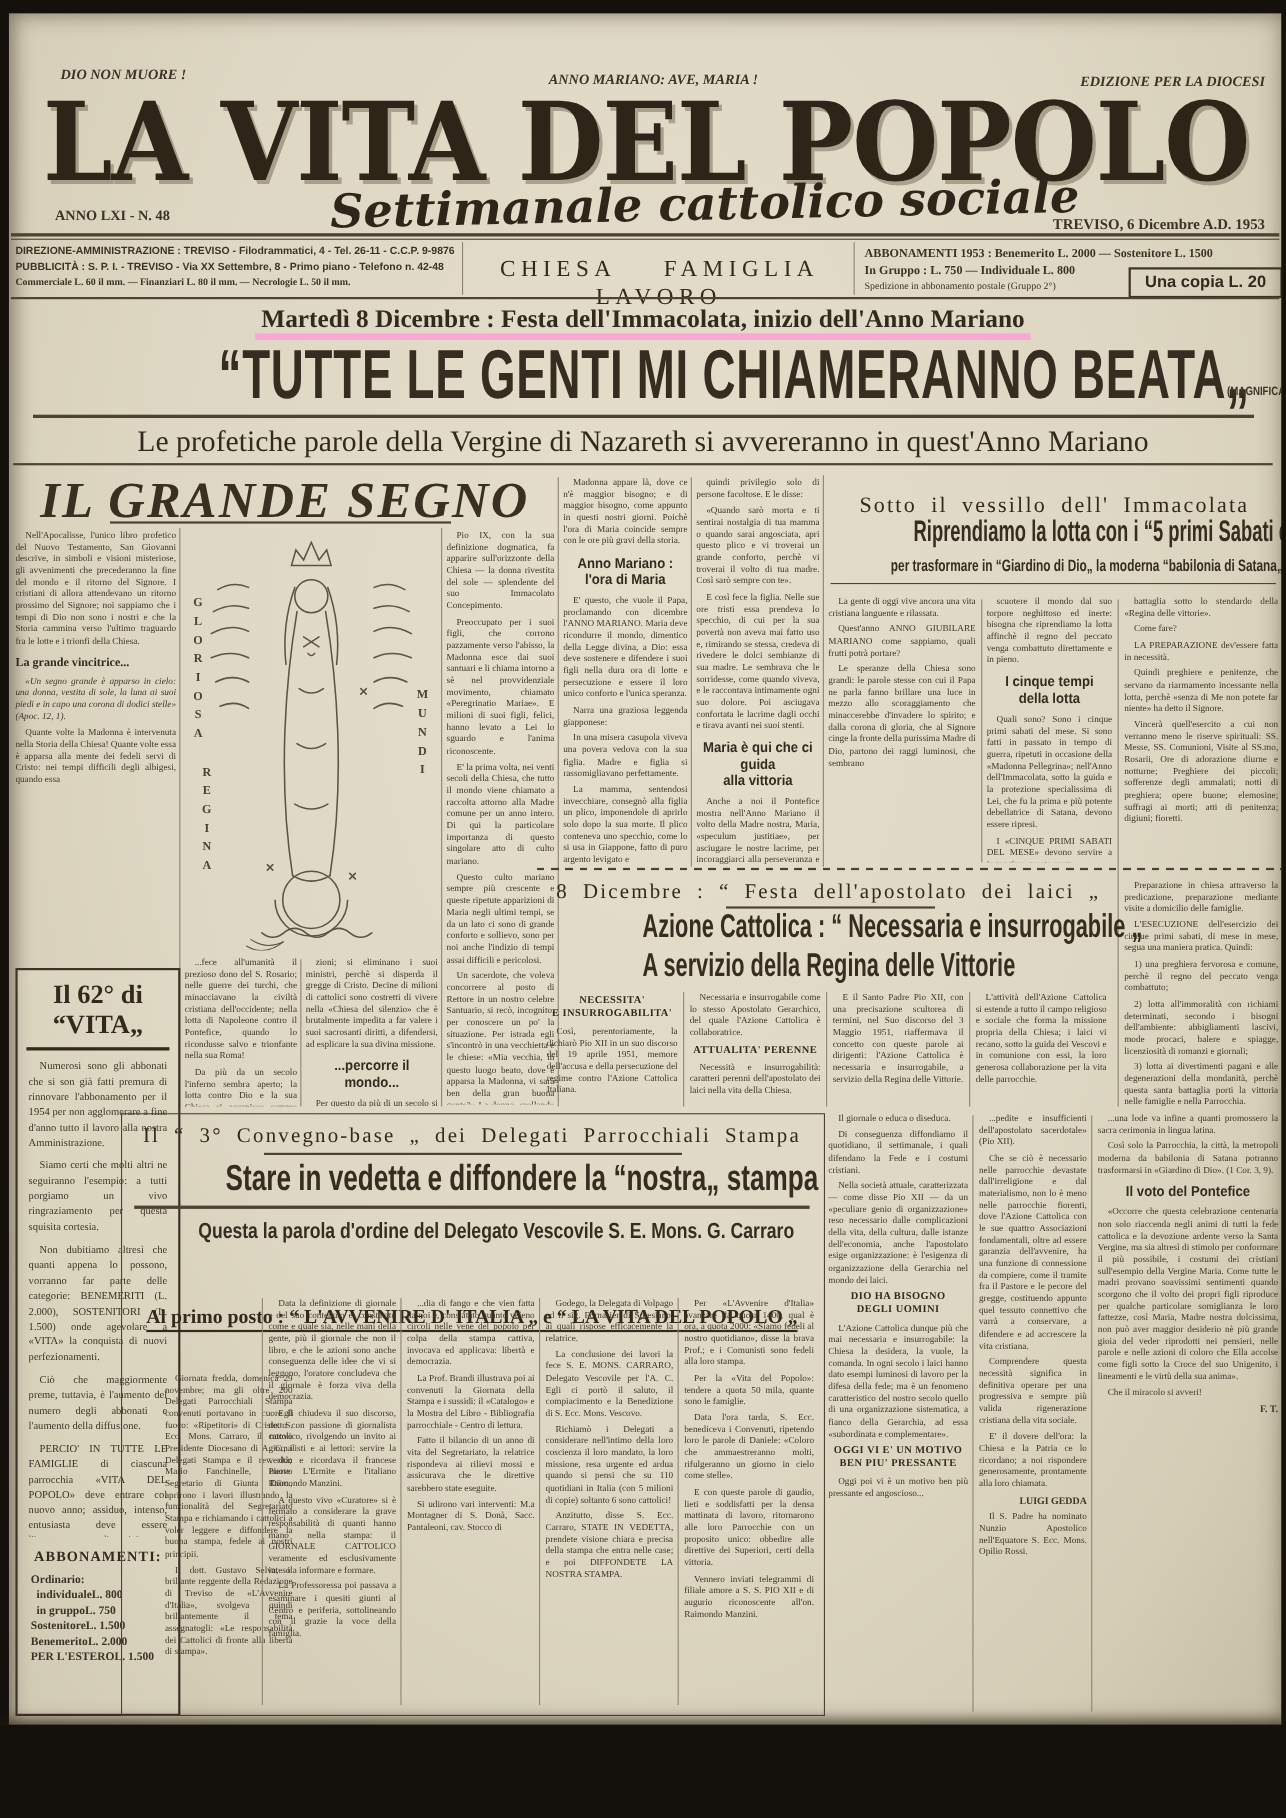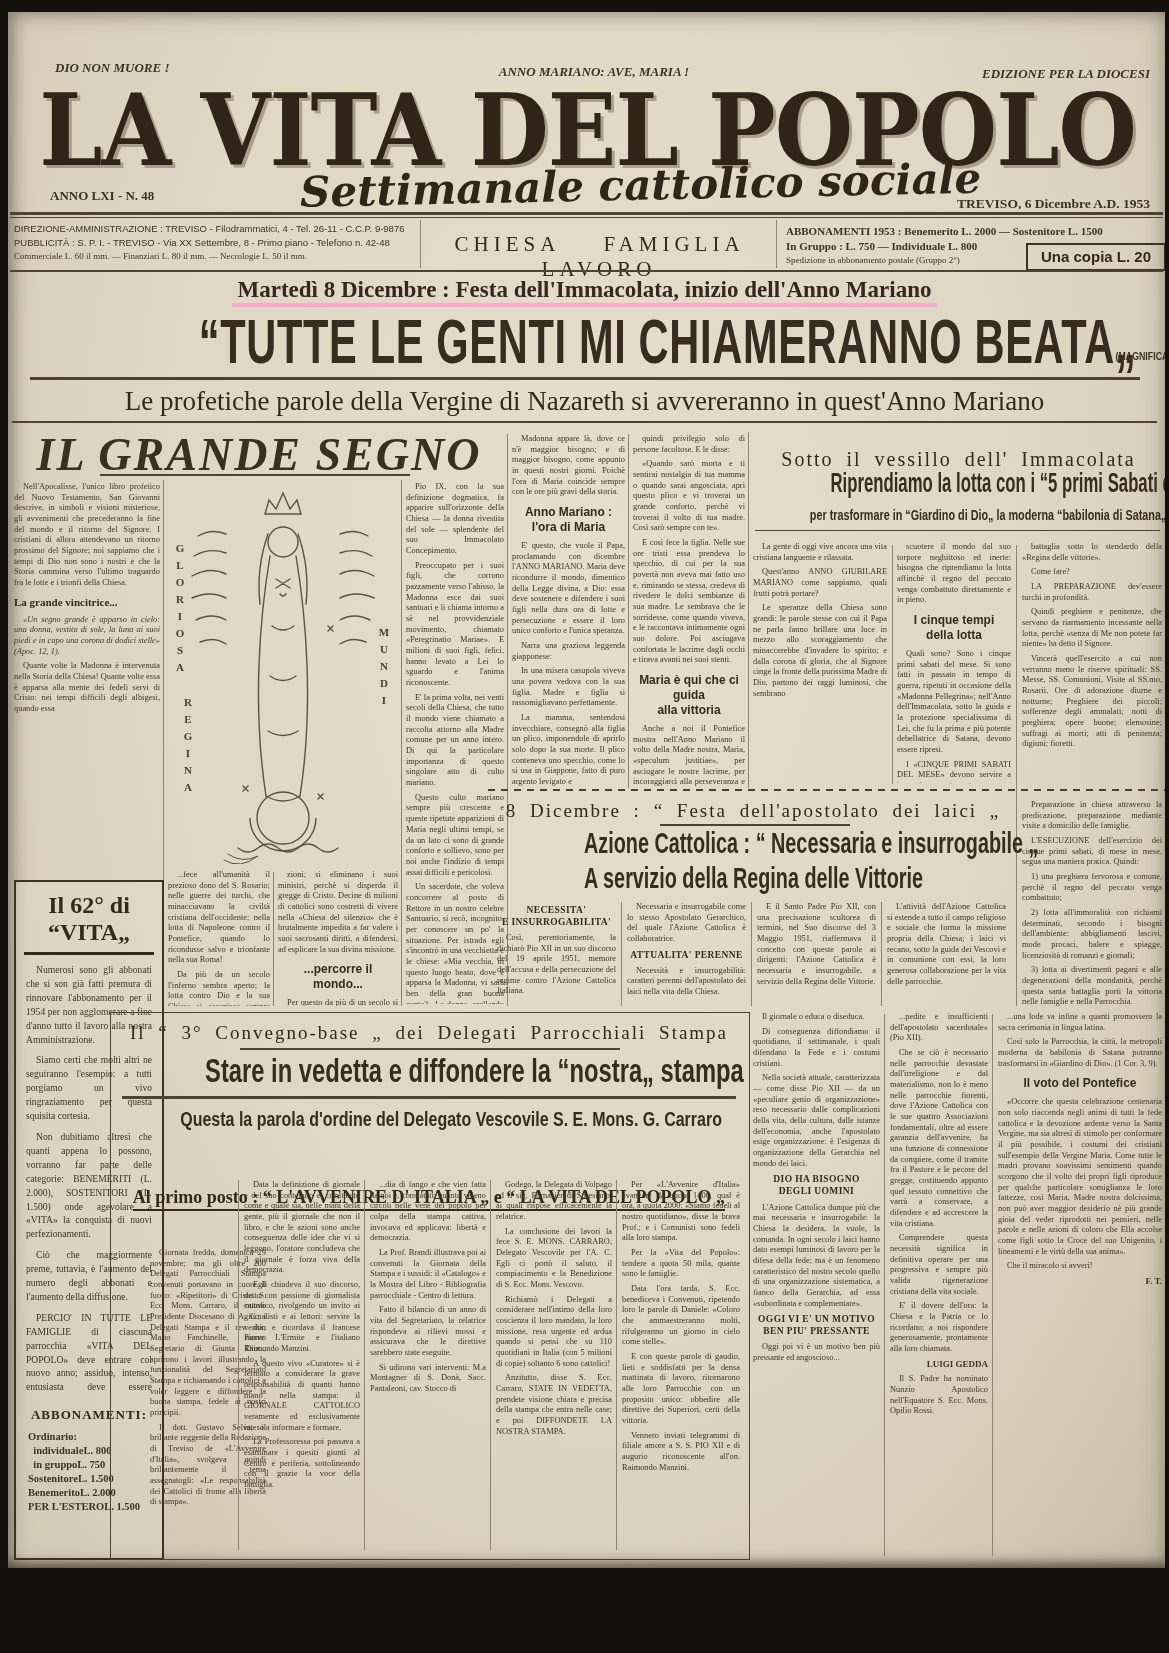--- a/index.html
+++ b/index.html
@@ -11,28 +11,28 @@
   .abs{position:absolute;}
   .vr{position:absolute;width:1px;background:#8e8471;}
   .hr{position:absolute;background:#4e4333;}
   .chain{position:absolute;height:2px;background:repeating-linear-gradient(90deg,#4a4034 0 7px,transparent 7px 13px);}
   .ear{font-family:"Liberation Serif",serif;font-style:italic;font-weight:bold;font-size:13px;color:#3c3327;}
   .masthead{font-family:"DejaVu Serif",serif;font-weight:bold;font-size:90px;letter-spacing:-1px;
        color:#2e2418;text-align:center;line-height:1;transform:scaleY(1.1);transform-origin:top center;
        text-shadow:3px 3px 0 rgba(90,75,55,.4);white-space:nowrap;}
   .script{font-family:"DejaVu Serif",serif;font-style:italic;font-weight:bold;font-size:42px;color:#2f2519;
        text-align:center;transform:rotate(-1.2deg);white-space:nowrap;}
-  .small-bold{font-family:"Liberation Sans",sans-serif;font-weight:normal;font-size:9.5px;color:#3c3327;line-height:1.45;}
+  .small-bold{font-family:"Liberation Sans",sans-serif;font-weight:bold;font-size:9.5px;color:#3c3327;line-height:1.45;}
   .small-serif{font-family:"Liberation Serif",serif;font-size:9px;color:#3c3327;}
   .sections{font-family:"Liberation Serif",serif;font-size:21px;letter-spacing:5px;word-spacing:34px;color:#33291d;text-align:center;}
   .subs{font-family:"Liberation Serif",serif;font-weight:bold;font-size:11px;color:#3c3327;line-height:1.35;}
   .pricebox{border:2px solid #3c3327;font-family:"Liberation Sans",sans-serif;font-weight:bold;font-size:15px;
        color:#33291d;text-align:center;line-height:24px;}
   .kicker{font-family:"Liberation Serif",serif;font-weight:bold;font-size:23px;color:#33291d;text-align:center;}
-  .kicker span{border-bottom:4px solid #f9a8d4;padding:0 6px 1px;font-family:Liberation Serif, serif;}
+  .kicker span{border-bottom:6px solid #f9a8d4;padding:0 6px 1px;font-family:Liberation Serif, serif;}
   .cond{display:block;font-family:"Liberation Sans",sans-serif;font-weight:bold;color:#362d20;
        white-space:nowrap;text-align:center;}
   .bighead{font-size:63px;transform:scaleX(.66);transform-origin:50% 50%;letter-spacing:1px;}
   .magnote{font-family:"Liberation Sans",sans-serif;font-weight:bold;font-size:11px;color:#3c3327;transform:scaleX(.8);}
   .deck{font-family:"Liberation Serif",serif;font-size:27px;color:#33291d;text-align:center;white-space:nowrap;}
   .gs-title{font-family:"Liberation Serif",serif;font-style:italic;font-weight:bold;font-size:46px;
        letter-spacing:2px;color:#3a3022;text-align:center;white-space:nowrap;}
   .eyebrow{font-family:"Liberation Serif",serif;font-size:20px;letter-spacing:2px;color:#33291d;text-align:center;word-spacing:6px;}
   .col{position:absolute;overflow:hidden;font-family:"Liberation Serif",serif;font-size:8.4px;line-height:1.27;
        text-align:justify;color:#3e3529;}
@@ -195,21 +195,21 @@
 <div class="col" style="left:897px;top:542px;width:114px;height:242px;">
     <p class="">scuotere il mondo dal suo torpore neghittoso ed inerte: bisogna che riprendiamo la lotta affinchè il regno del peccato venga combattuto direttamente e in pieno.</p>
     <p class="colsub">I cinque tempi della lotta</p>
     <p class="">Quali sono? Sono i cinque primi sabati del mese. Si sono fatti in passato in tempo di guerra, ripetuti in occasione della «Madonna Pellegrina»; nell'Anno dell'Immacolata, sotto la guida e la protezione specialissima di Lei, che fu la prima e più potente debellatrice di Satana, devono essere ripresi.</p>
     <p class="">I «CINQUE PRIMI SABATI DEL MESE» devono servire a ingaggiare questa santa</p>
   </div>
 <div class="vr" style="left:1016px;top:545px;height:461px;"></div>
 <div class="col" style="left:1022px;top:542px;width:140px;height:242px;">
     <p class="">battaglia sotto lo stendardo della «Regina delle vittorie».</p>
     <p class="">Come fare?</p>
-    <p class="">LA PREPARAZIONE dev'essere turchi in profondità.</p>
+    <p class="">LA PREPARAZIONE dev'essere fatta in necessità.</p>
     <p class="">Quindi preghiere e penitenze, che servano da riarmamento incessante nella lotta, perchè «senza di Me non potete far niente» ha detto il Signore.</p>
     <p class="">Vincerà quell'esercito a cui non verranno meno le riserve spirituali: SS. Messe, SS. Comunioni, Visite al SS.mo, Rosarii, Ore di adorazione diurne e notturne; Preghiere dei piccoli; sofferenze degli ammalati; notti di preghiera; opere buone; elemosine; suffragi ai morti; atti di penitenza; digiuni; fioretti.</p>
   </div>
 <div class="col" style="left:1022px;top:800px;width:140px;height:206px;">
     <p class="">Preparazione in chiesa attraverso la predicazione, preparazione mediante visite a domicilio delle famiglie.</p>
     <p class="">L'ESECUZIONE dell'esercizio dei cinque primi sabati, di mese in mese, segua una maniera pratica. Quindi:</p>
     <p class="">1) una preghiera fervorosa e comune, perchè il regno del peccato venga combattuto;</p>
     <p class="">2) lotta all'immoralità con richiami determinati, secondo i bisogni dell'ambiente: abbigliamenti lascivi, mode procaci, balere e spiagge, licenziosità di romanzi e giornali;</p>
     <p class="">3) lotta ai divertimenti pagani e alle degenerazioni della mondanità, perchè questa santa battaglia porti la vittoria nelle famiglie e nella Parrocchia.</p>
   </div>

